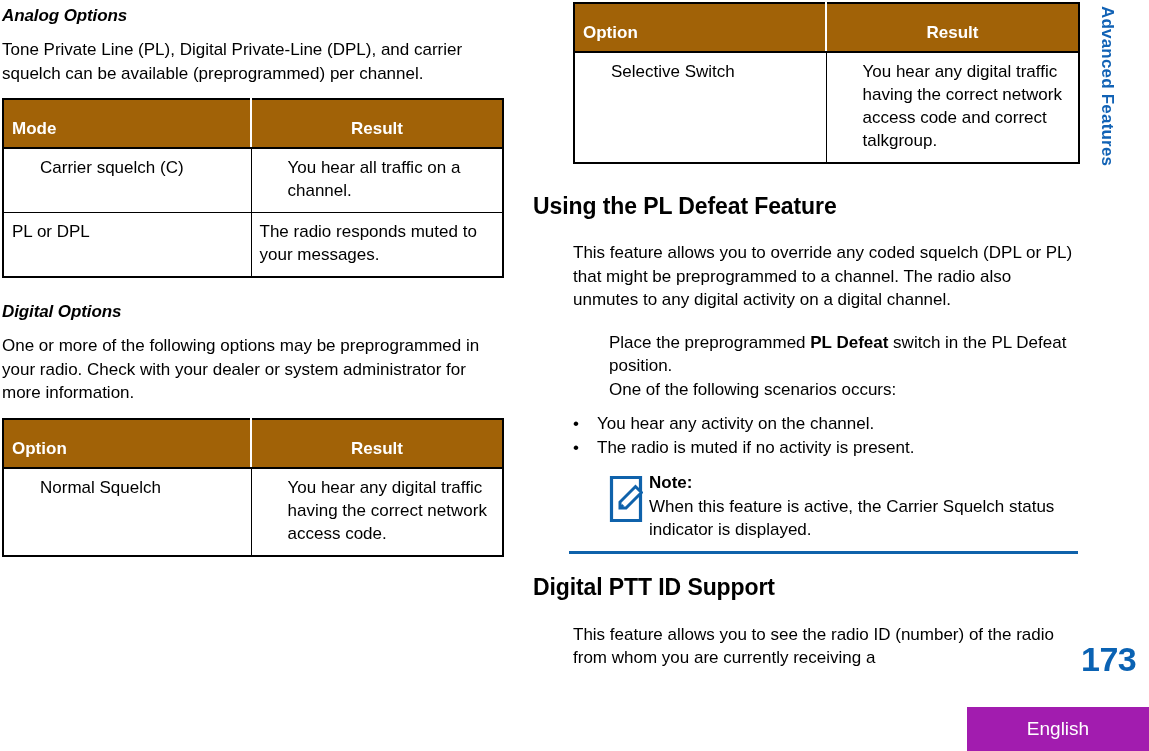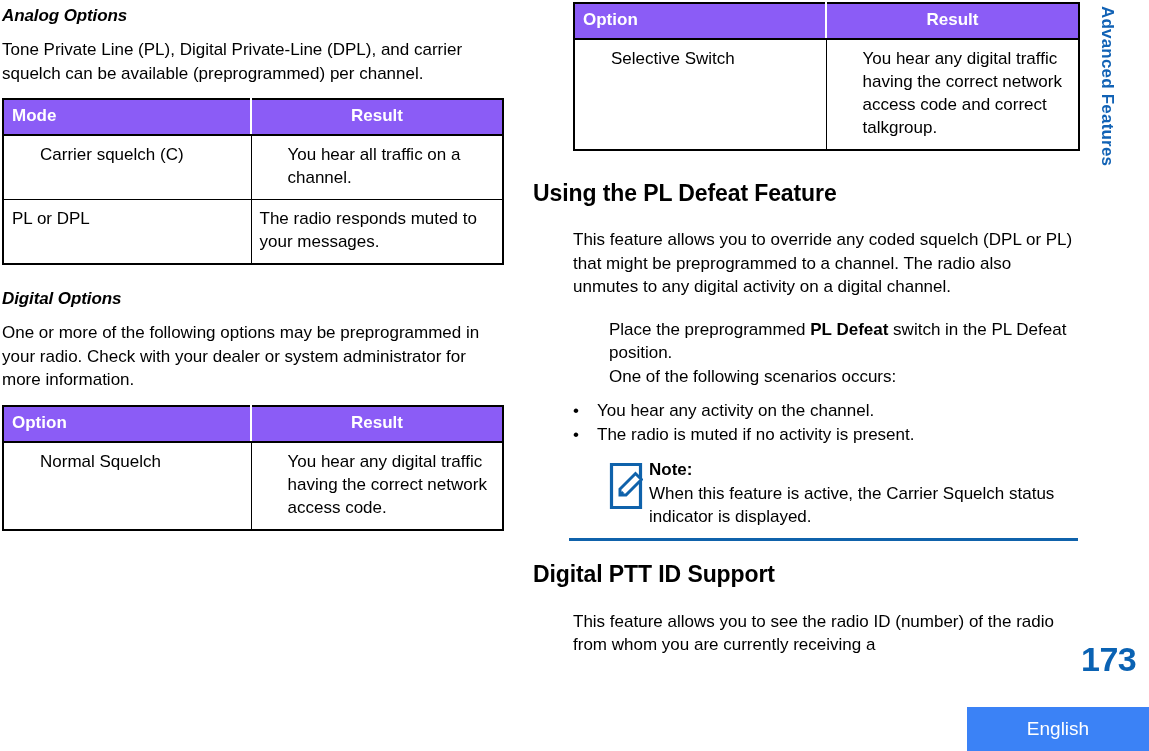--- a/index.html
+++ b/index.html
@@ -58,26 +58,26 @@
   }
 
   
   table.doc {
     border-collapse: collapse;
     table-layout: fixed;
     width: 100%;
     border: 2px solid #000;
   }
   table.doc th {
-    background: #8b5cf6;
+    background: #a16207;
     color: #ffffff;
     font-size: 17px;
     font-weight: bold;
     text-align: left;
-    padding: 5px 8px 8px 8px;
+    padding: 18px 8px 8px 8px;
     border-right: 2px solid #ffffff;
     border-bottom: 2px solid #000;
     vertical-align: top;
     line-height: 21px;
   }
   table.doc th:last-child { border-right: none; text-align: center; }
   table.doc td {
     font-size: 17px;
     line-height: 23px;
     padding: 7px 8px 10px 8px;
@@ -152,21 +152,21 @@
     font-weight: bold;
     color: #0a62b3;
     letter-spacing: -0.5px;
   }
   .lang-tab {
     position: absolute;
     left: 967px;
     top: 707px;
     width: 182px;
     height: 44px;
-    background: #3b82f6;
+    background: #a21caf;
     color: #ffffff;
     font-size: 19px;
     display: flex;
     align-items: center;
     justify-content: center;
   }
 </style>
 </head>
 <body>
 

